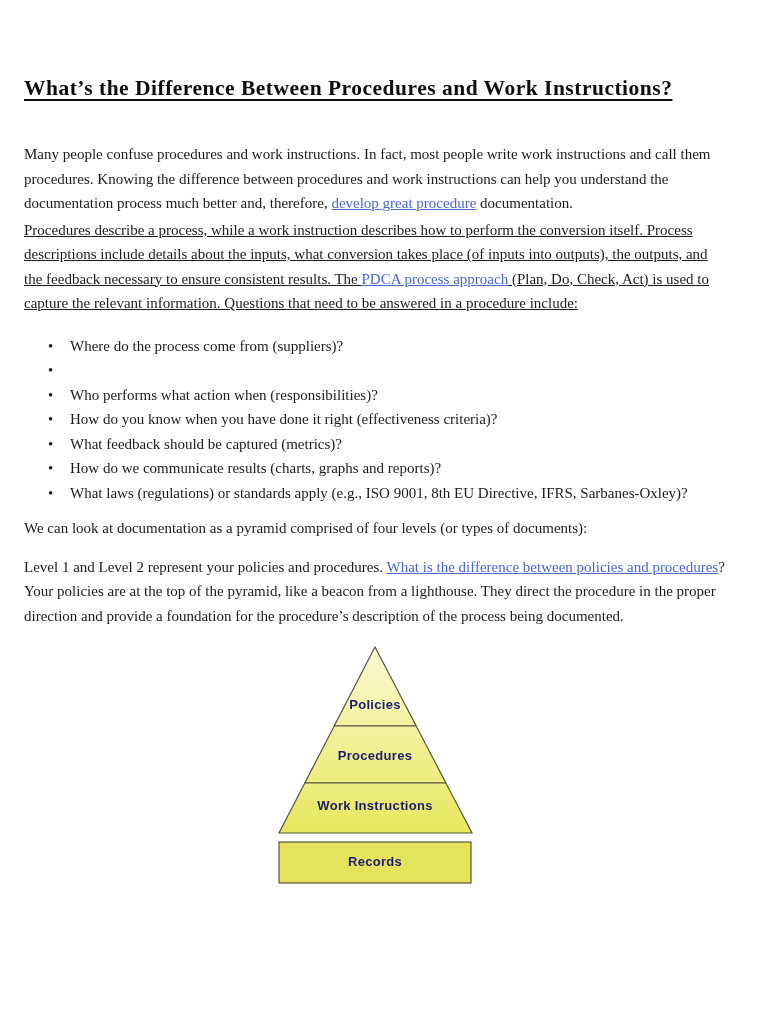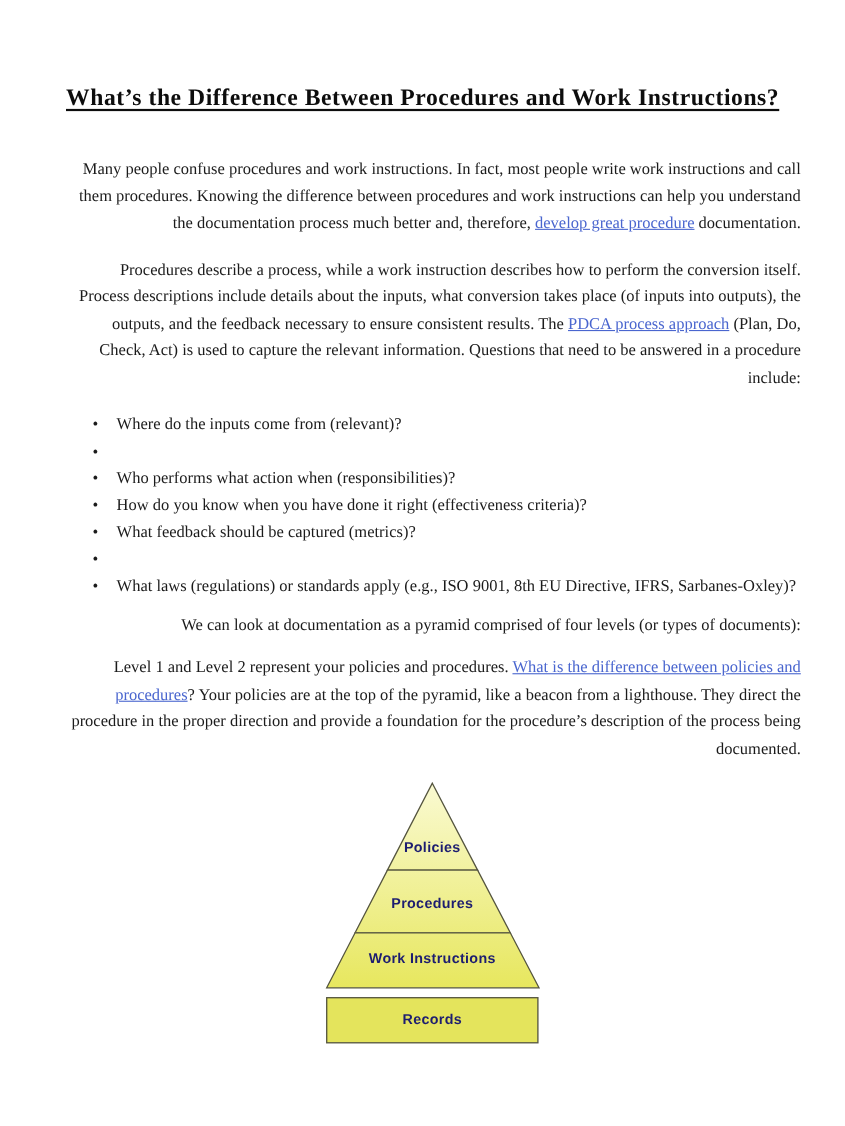--- a/index.html
+++ b/index.html
@@ -8,49 +8,48 @@
     height: 1024px;
     background: #ffffff;
     overflow: hidden;
     font-family: "Liberation Serif", serif;
     color: #1b1b1b;
   }
   .page {
     box-sizing: border-box;
     width: 768px;
     height: 1024px;
-    padding: 74px 40px 0 60px;
+    padding: 74px 40px 0 24px;
   }
   .doc-title {
     margin: 0;
     font-size: 21.5px;
     line-height: 28px;
     font-weight: bold;
     color: #0d0d0d;
     letter-spacing: 0.5px;
     text-decoration: underline;
     text-decoration-thickness: 2px;
     text-underline-offset: 4px;
   }
   .body-p {
     margin: 0;
     font-size: 15px;
     line-height: 24.5px;
     color: #1b1b1b;
-    text-align: right;
   }
   .p-intro   { margin-top: 40px; }
   .section-heading {
     margin: 24px 0 0 0;
     font-size: 24px;
     line-height: 30px;
     font-weight: bold;
     color: #0d0d0d;
   }
-  .p-process { margin-top: 18px; }
+  .p-process { margin-top: 2px; text-decoration: underline; }
   .q-list {
     list-style: none;
     margin: 18px 0 0 0;
     padding: 0;
   }
   .q-list li {
     display: flex;
     font-size: 15px;
     line-height: 24.5px;
   }
@@ -88,39 +87,40 @@
   <h1 class="doc-title">What’s the Difference Between Procedures and Work Instructions?</h1>
 
   <p class="body-p p-intro"><span>Many people confuse procedures and work instructions. In fact, most people write work instructions and call them procedures. Knowing the difference between procedures and work instructions can help you understand the documentation process much better and, therefore, </span><a class="doclink">develop great procedure</a><span> documentation.</span></p>
 
 
   <p class="body-p p-process"><span>Procedures describe a process, while a work instruction describes how to perform the conversion itself. Process descriptions include details about the inputs, what conversion takes place (of inputs into outputs), the outputs, and the feedback necessary to ensure consistent results. The </span><a class="doclink">PDCA process approach</a><span> (Plan, Do, Check, Act) is used to capture the relevant information. Questions that need to be answered in a procedure include:</span></p>
 
   <ul class="q-list">
     <li>
         <span class="bullet">•</span>
-        <span>Where do the inputs come from (relevant)?</span>
+        <span>Where do the process come from (suppliers)?</span>
       </li>
     <li>
         <span class="bullet">•</span>
       </li>
     <li>
         <span class="bullet">•</span>
         <span>Who performs what action when (responsibilities)?</span>
       </li>
     <li>
         <span class="bullet">•</span>
         <span>How do you know when you have done it right (effectiveness criteria)?</span>
       </li>
     <li>
         <span class="bullet">•</span>
         <span>What feedback should be captured (metrics)?</span>
       </li>
     <li>
         <span class="bullet">•</span>
+        <span>How do we communicate results (charts, graphs and reports)?</span>
       </li>
     <li>
         <span class="bullet">•</span>
         <span>What laws (regulations) or standards apply (e.g., ISO 9001, 8th EU Directive, IFRS, Sarbanes-Oxley)?</span>
       </li>
   </ul>
 
   <p class="body-p p-pyramid-intro">We can look at documentation as a pyramid comprised of four levels (or types of documents):</p>
 
   <p class="body-p p-levels"><span>Level 1 and Level 2 represent your policies and procedures. </span><a class="doclink">What is the difference between policies and procedures</a><span>? Your policies are at the top of the pyramid, like a beacon from a lighthouse. They direct the procedure in the proper direction and provide a foundation for the procedure’s description of the process being documented.</span></p>

